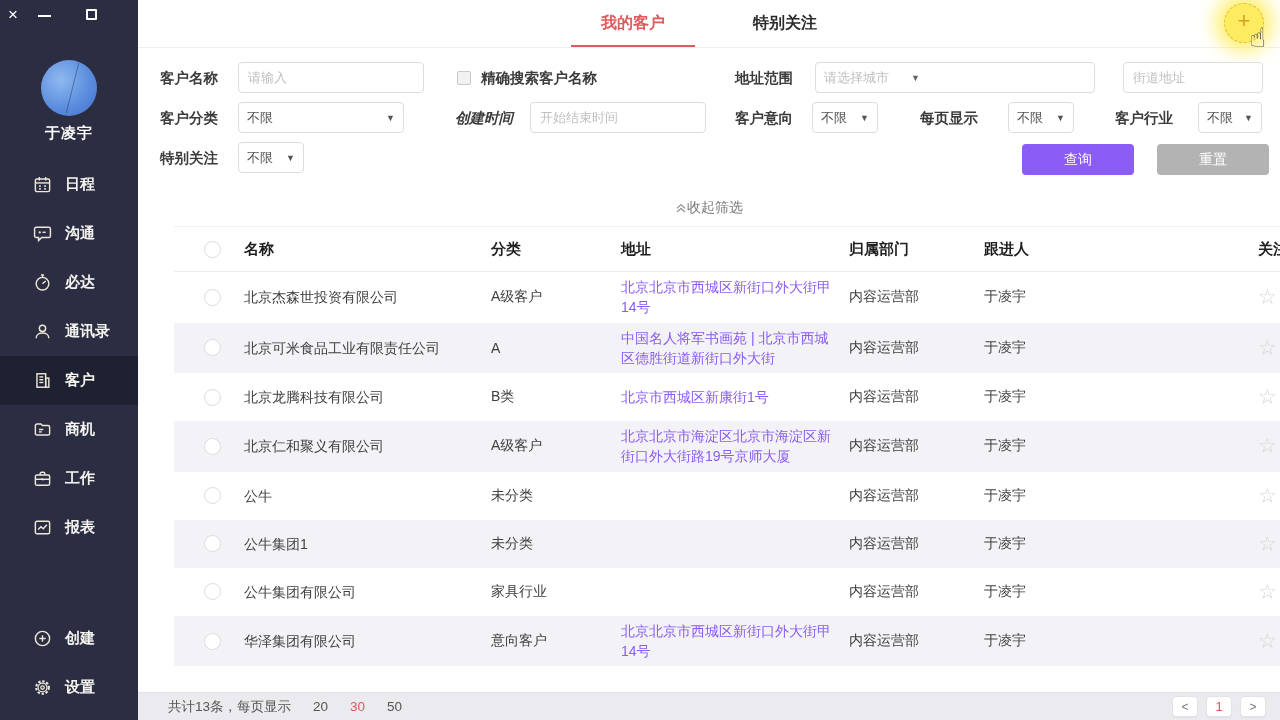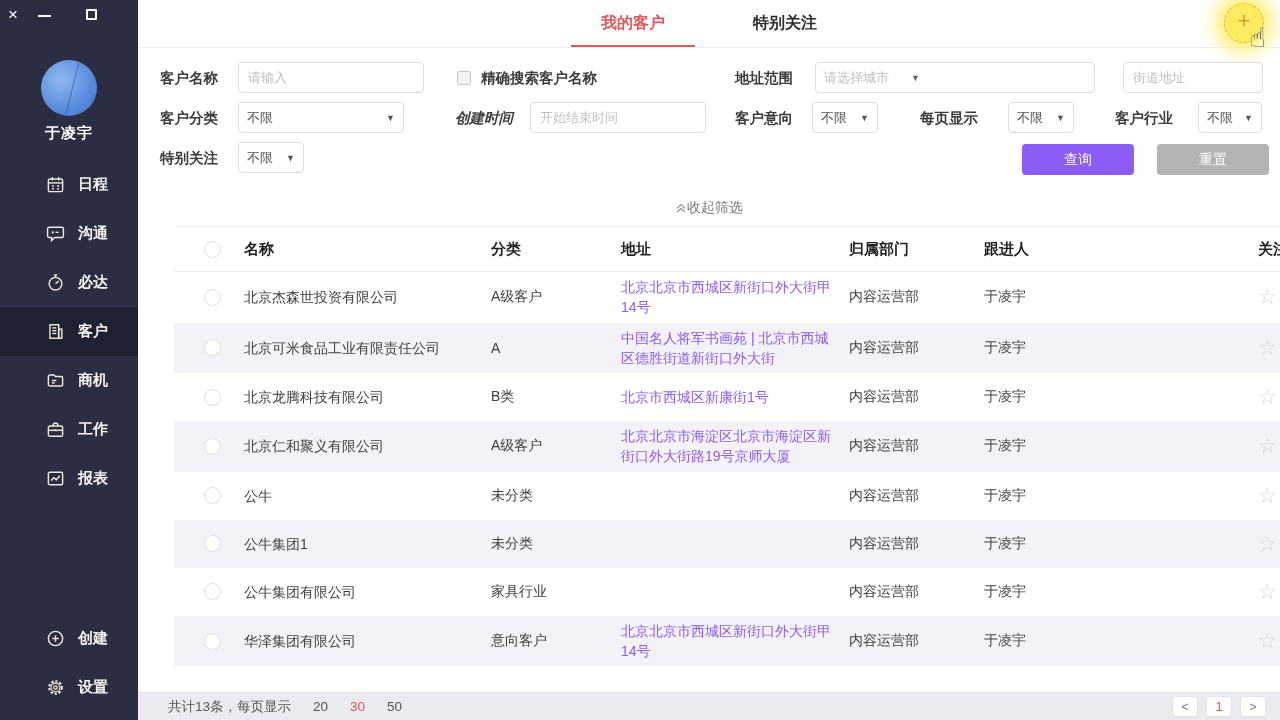--- a/index.html
+++ b/index.html
@@ -15,21 +15,21 @@
   .wc-close { left:0; font-size:17px; line-height:18px; }
   .wc-min { left:30px; top:9px; width:13px; height:2px; background:#fff; }
   .wc-max { left:78px; top:3px; width:11px; height:11px; border:2px solid #fff; border-radius:1px; }
   .avatar { position:absolute; left:41px; top:60px; width:56px; height:56px; border-radius:50%;
     background:radial-gradient(circle at 35% 35%, #8fb9f0, #5c8ede 55%, #3f6fcc 100%); }
   .avatar:after { content:""; position:absolute; left:31px; top:2px; width:1px; height:52px;
     background:rgba(30,50,90,.45); transform:rotate(14deg); }
   .user-name { position:absolute; top:124px; left:0; width:138px; text-align:center;
     font-size:15px; font-weight:700; letter-spacing:1px; }
   .menu { position:absolute; top:160px; left:0; width:138px; }
-  .menu-item { display:flex; align-items:center; height:49px; padding-left:46px;
+  .menu-item { display:flex; align-items:center; height:49px; padding-left:33px;
     font-size:15px; font-weight:700; cursor:pointer; color:#f5f4ef; }
   .menu-item.active { background:#1e2132; }
   .menu-item .mi-icon { width:19px; height:19px; margin-right:13px; flex:none; color:#eee8d8; }
   .mi-icon svg { width:19px; height:19px; display:block; }
   .menu-bottom { position:absolute; bottom:8px; left:0; width:138px; }
 
   
   .main { position:absolute; left:138px; top:0; width:1142px; height:720px; background:#fff; }
 
   
@@ -141,20 +141,29 @@
         <span class="mi-icon">
           <svg viewBox="0 0 24 24" fill="none" stroke="currentColor" stroke-width="1.8">
               <circle cx="12" cy="13.5" r="8"></circle>
               <line x1="12" y1="13.5" x2="16" y2="10"></line>
               <line x1="10" y1="2.5" x2="14" y2="2.5"></line>
               <line x1="12" y1="2.5" x2="12" y2="5.5"></line>
             </svg>
         </span>
         <span>必达</span>
       </div>
+      <div class="menu-item">
+        <span class="mi-icon">
+          <svg viewBox="0 0 24 24" fill="none" stroke="currentColor" stroke-width="1.8">
+              <circle cx="12" cy="8" r="4"></circle>
+              <path d="M4 20.5c0-4.2 3.8-6.5 8-6.5s8 2.3 8 6.5"></path>
+            </svg>
+        </span>
+        <span>通讯录</span>
+      </div>
       <div class="menu-item active">
         <span class="mi-icon">
           <svg viewBox="0 0 24 24" fill="none" stroke="currentColor" stroke-width="1.8">
               <rect x="5" y="3.5" width="11" height="17"></rect>
               <line x1="8" y1="7.5" x2="13" y2="7.5"></line>
               <line x1="8" y1="11" x2="13" y2="11"></line>
               <line x1="8" y1="14.5" x2="13" y2="14.5"></line>
               <rect x="16" y="9" width="4" height="11.5"></rect>
             </svg>
         </span>

